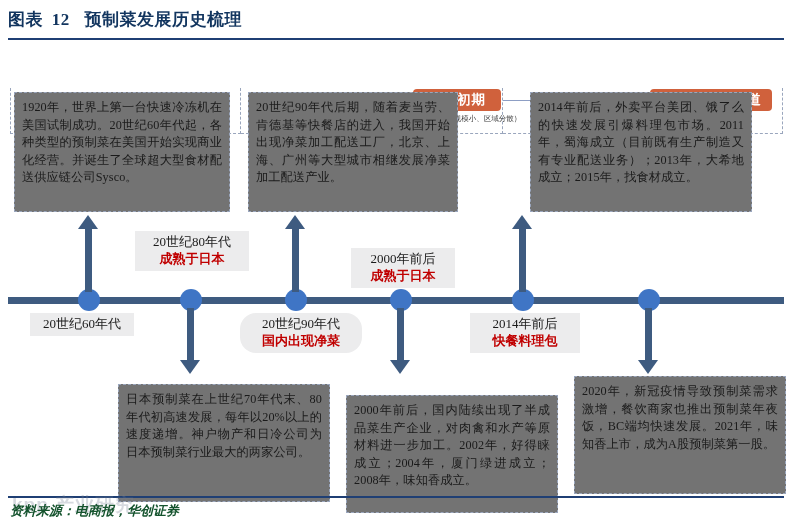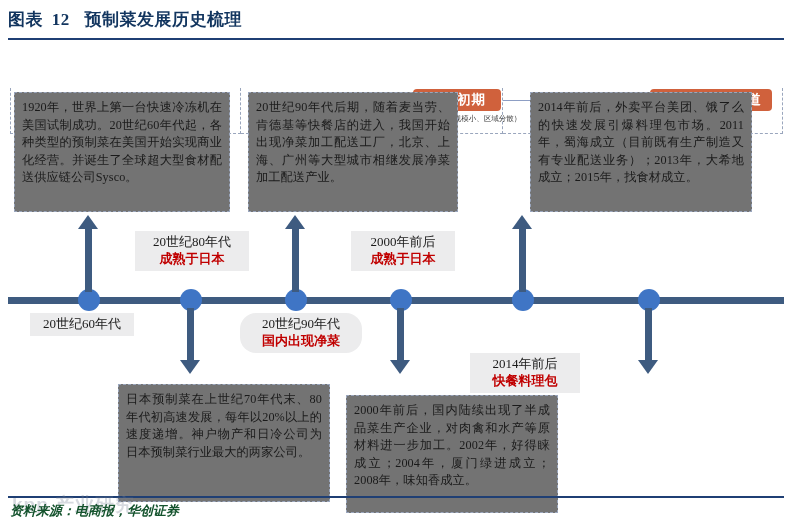--- a/index.html
+++ b/index.html
@@ -281,20 +281,21 @@
     <div class="phase-sub">（集中度低、规模小、区域分散）</div>
     <div class="phase-pill" id="pill-fast">步入发展快车道</div>
   </div>
 
   <div class="info-box" id="box-usa">1920年，世界上第一台快速冷冻机在美国试制成功。20世纪60年代起，各种类型的预制菜在美国开始实现商业化经营。并诞生了全球超大型食材配送供应链公司Sysco。</div>
   <div class="info-box" id="box-china90">20世纪90年代后期，随着麦当劳、肯德基等快餐店的进入，我国开始出现净菜加工配送工厂，北京、上海、广州等大型城市相继发展净菜加工配送产业。</div>
   <div class="info-box" id="box-2014">2014年前后，外卖平台美团、饿了么的快速发展引爆料理包市场。2011年，蜀海成立（目前既有生产制造又有专业配送业务）；2013年，大希地成立；2015年，找食材成立。</div>
 
   <div class="info-box" id="box-japan">日本预制菜在上世纪70年代末、80年代初高速发展，每年以20%以上的速度递增。神户物产和日冷公司为日本预制菜行业最大的两家公司。</div>
   <div class="info-box" id="box-2000">2000年前后，国内陆续出现了半成品菜生产企业，对肉禽和水产等原材料进一步加工。2002年，好得睐成立；2004年，厦门绿进成立；2008年，味知香成立。</div>
+  <div class="info-box" id="box-2020">2020年，新冠疫情导致预制菜需求激增，餐饮商家也推出预制菜年夜饭，BC端均快速发展。2021年，味知香上市，成为A股预制菜第一股。</div>
 
   <div class="timeline-axis"></div>
 
   <div class="node" style="left:78px;"></div>
   <div class="stem" style="left:85px; top:228px; height:64px;"></div>
   <div class="stem-arrow up" style="left:78px; top:215px;"></div>
   <div class="chip" style="left:30px; top:313px; width:104px;">
     <span class="year">20世纪60年代</span>
   </div>
 
@@ -310,29 +311,29 @@
   <div class="stem" style="left:292px; top:228px; height:64px;"></div>
   <div class="stem-arrow up" style="left:285px; top:215px;"></div>
   <div class="chip" style="left:240px; top:313px; width:122px;border-radius:16px;">
     <span class="year">20世纪90年代</span>
     <span class="evt">国内出现净菜</span>
   </div>
 
   <div class="node" style="left:390px;"></div>
   <div class="stem" style="left:397px; top:308px; height:54px;"></div>
   <div class="stem-arrow down" style="left:390px; top:360px;"></div>
-  <div class="chip" style="left:351px; top:231px; width:104px;">
+  <div class="chip" style="left:351px; top:248px; width:104px;">
     <span class="year">2000年前后</span>
     <span class="evt">成熟于日本</span>
   </div>
 
   <div class="node" style="left:512px;"></div>
   <div class="stem" style="left:519px; top:228px; height:64px;"></div>
   <div class="stem-arrow up" style="left:512px; top:215px;"></div>
-  <div class="chip" style="left:470px; top:313px; width:110px;margin-top:40px;">
+  <div class="chip" style="left:470px; top:313px; width:110px;">
     <span class="year">2014年前后</span>
     <span class="evt">快餐料理包</span>
   </div>
 
   <div class="node" style="left:638px;"></div>
   <div class="stem" style="left:645px; top:308px; height:54px;"></div>
   <div class="stem-arrow down" style="left:638px; top:360px;"></div>
 
   <div class="footer-rule"></div>
   <div class="watermark">kpp 产业研究</div>

